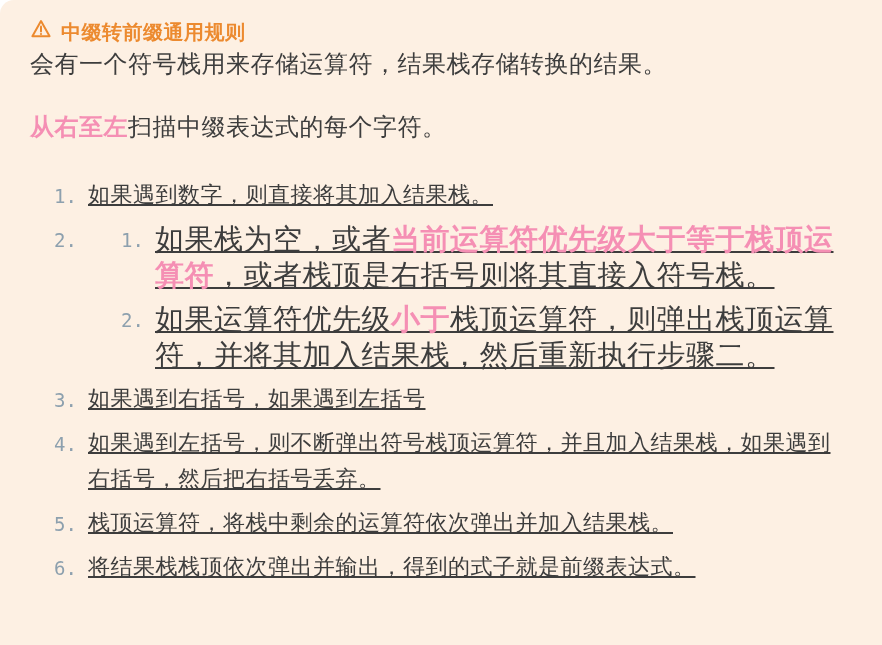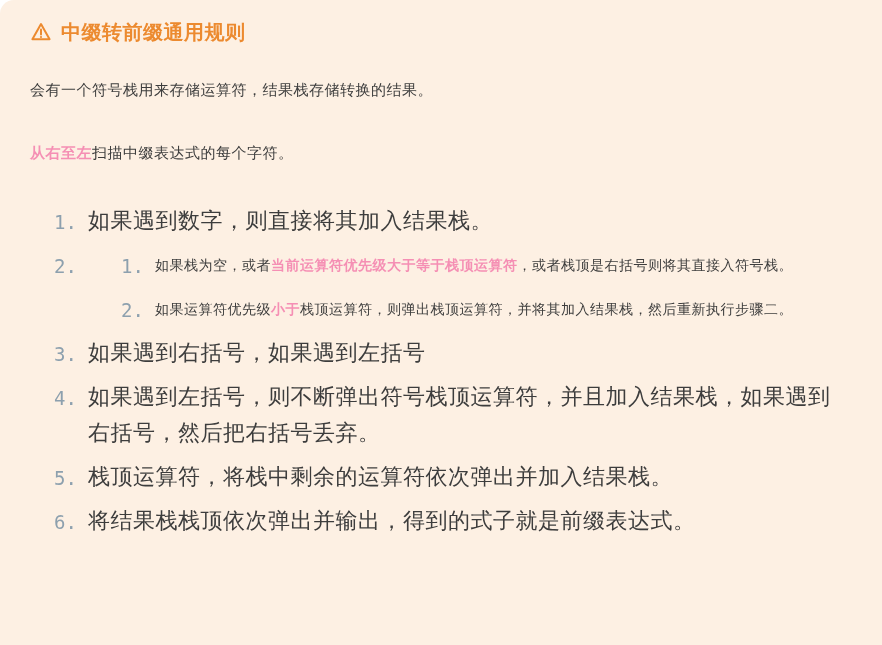--- a/index.html
+++ b/index.html
@@ -22,32 +22,31 @@
     top: 0; left: 0;
     width: 912px;
     height: 700px;
     background: var(--panel-bg);
     border-radius: 14px;
     padding: 18px 60px 40px 30px;
     color: var(--body-color);
   }
   .callout-title {
     display: flex;
-    align-items: center;
+    align-items: flex-start;
     gap: 9px;
     color: var(--title-color);
     font-weight: bold;
     font-size: 20px;
     line-height: 28px;
-    margin-bottom: 26px;
     letter-spacing: 0.5px;
   }
   .callout-title svg { display: block; flex: 0 0 auto; }
   .para {
-    font-size: 15px;
+    font-size: 24px;
     line-height: 36px;
     letter-spacing: 0.5px;
     margin-bottom: 27px;
   }
   .hl {
     color: var(--hl-color);
     font-weight: bold;
   }
   ol.steps {
     list-style: none;
@@ -55,41 +54,42 @@
     padding-left: 58px;
     margin-top: 32px;
   }
   ol.steps > li {
     counter-increment: step;
     position: relative;
     font-size: 22px;
     line-height: 36px;
     letter-spacing: 0.5px;
     margin-bottom: 8px;
+    text-decoration: underline;
   }
   ol.steps > li::before {
     content: counter(step) ".";
     position: absolute;
     left: -34px;
     top: 1px;
     color: var(--marker-color);
     font-family: "DejaVu Sans Mono", monospace;
     font-size: 19px;
     letter-spacing: 0;
   }
   ol.substeps {
     list-style: none;
     counter-reset: substep;
     padding-left: 67px;
     margin: 8px 0 2px 0;
   }
   ol.substeps > li {
     counter-increment: substep;
     position: relative;
-    font-size: 14px;
+    font-size: 29px;
     line-height: 36px;
     letter-spacing: 0.5px;
     margin-bottom: 8px;
   }
   ol.substeps > li::before {
     content: counter(substep) ".";
     position: absolute;
     left: -34px;
     top: 1px;
     color: var(--marker-color);

